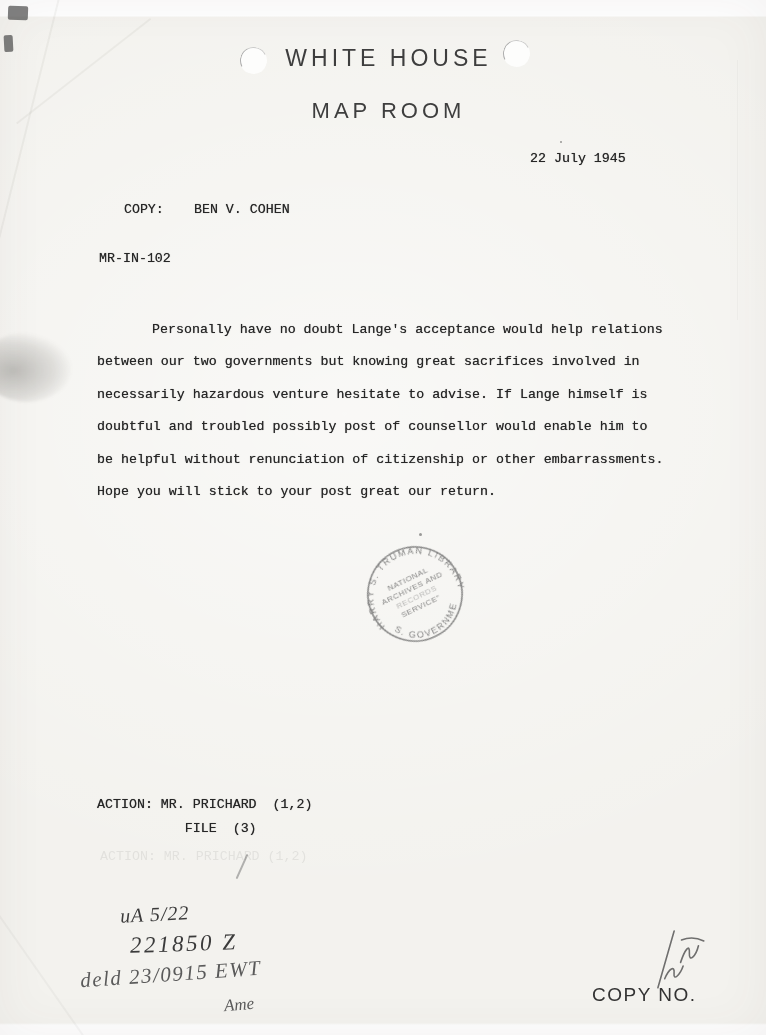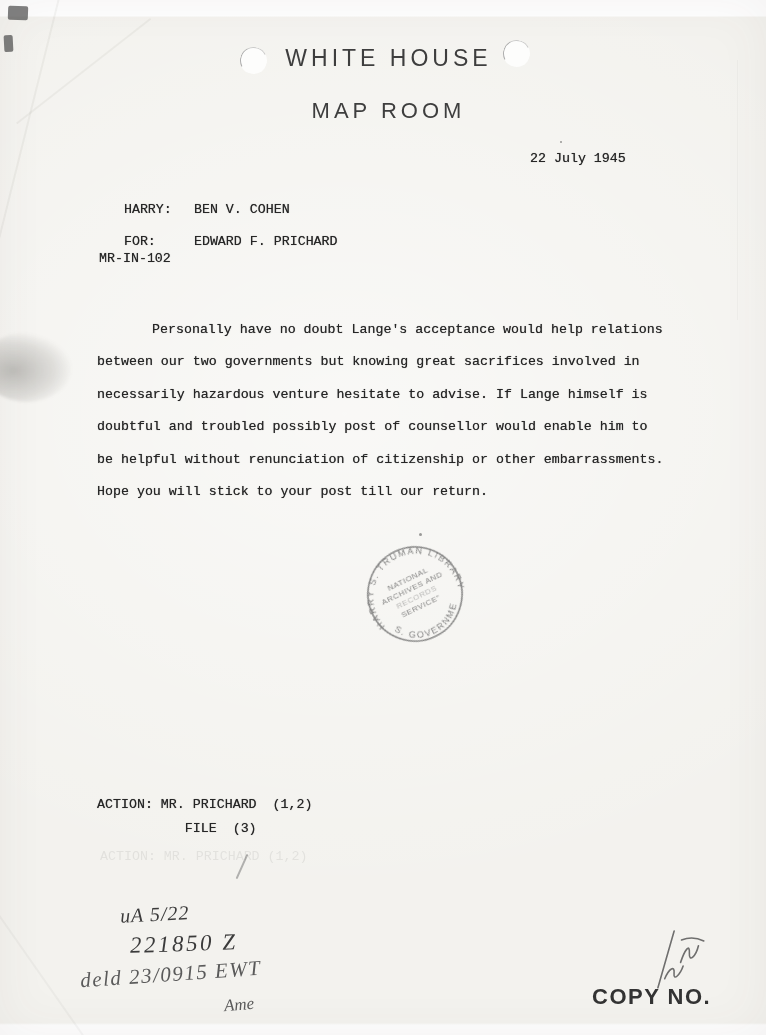--- a/index.html
+++ b/index.html
@@ -64,21 +64,21 @@
   
   .hand{position:absolute;font-family:"Liberation Serif","DejaVu Serif",serif;font-style:italic;color:#3b3b3b;}
   .hand1{left:120px;top:903px;font-size:20px;transform:rotate(-3deg);letter-spacing:1px;}
   .hand2{left:130px;top:931px;font-size:23px;transform:rotate(-2deg);letter-spacing:2.5px;}
   .hand3{left:80px;top:962px;font-size:21px;transform:rotate(-4deg);letter-spacing:1.5px;color:#5a5a5a;}
   .hand4{left:224px;top:995px;font-size:17px;transform:rotate(-5deg);color:#5a5a5a;}
   
   .scribble{position:absolute;left:648px;top:922px;transform:rotate(-8deg);opacity:.8;}
   .scribble path{stroke:#4f4f4f;stroke-width:1.6;fill:none;stroke-linecap:round;}
   
-  .copy-no{position:absolute;left:592px;top:984px;font-size:22px;letter-spacing:1.5px;color:#333;font-weight:700;}
+  .copy-no{position:absolute;left:592px;top:984px;font-size:19px;letter-spacing:1.5px;color:#333;font-weight:400;}
   
   .speck{position:absolute;width:3px;height:3px;border-radius:50%;background:rgba(60,60,60,.5);}
   .speck1{left:419px;top:533px;}
   .speck2{left:560px;top:141px;width:2px;height:2px;}
 </style>
 </head>
 <body>
 
 <div class="page">
 
@@ -95,35 +95,32 @@
   <div class="hole hole-right"></div>
 
   <header class="letterhead">
     <div class="lh-line1">WHITE HOUSE</div>
     <div class="lh-line2">MAP ROOM</div>
   </header>
 
   <div class="tw date-line">22 July 1945</div>
 
   <div class="tw meta meta-from">
-    <span class="label">HARRY:</span><span>BEN V. COHEN</span>
-  </div>
-  <div class="tw meta meta-for">
-    <span class="label">FOR:</span><span>EDWARD F. PRICHARD</span>
+    <span class="label">COPY:</span><span>BEN V. COHEN</span>
   </div>
   <div class="tw refnum">MR-IN-102</div>
 
   <div class="body-text">
 
   <div class="tw body-line">Personally have no doubt Lange's acceptance would help relations</div>
       <div class="tw body-line">between our two governments but knowing great sacrifices involved in</div>
       <div class="tw body-line">necessarily hazardous venture hesitate to advise. If Lange himself is</div>
       <div class="tw body-line">doubtful and troubled possibly post of counsellor would enable him to</div>
       <div class="tw body-line">be helpful without renunciation of citizenship or other embarrassments.</div>
-      <div class="tw body-line">Hope you will stick to your post till our return.</div>
+      <div class="tw body-line">Hope you will stick to your post great our return.</div>
     </div>
 
   <div class="tw ghost">ACTION: MR. PRICHARD (1,2)</div>
   <div class="pencil-tick"></div>
 
   <svg class="stamp" width="132" height="132" viewBox="0 0 132 132">
     <defs>
       <path id="arcTop" d="M 25,81 A 42.8,42.8 0 1 1 107,81"></path>
       <path id="arcBottom" d="M 33,93 A 40.5,40.5 0 0 0 99,93"></path>
     </defs>

